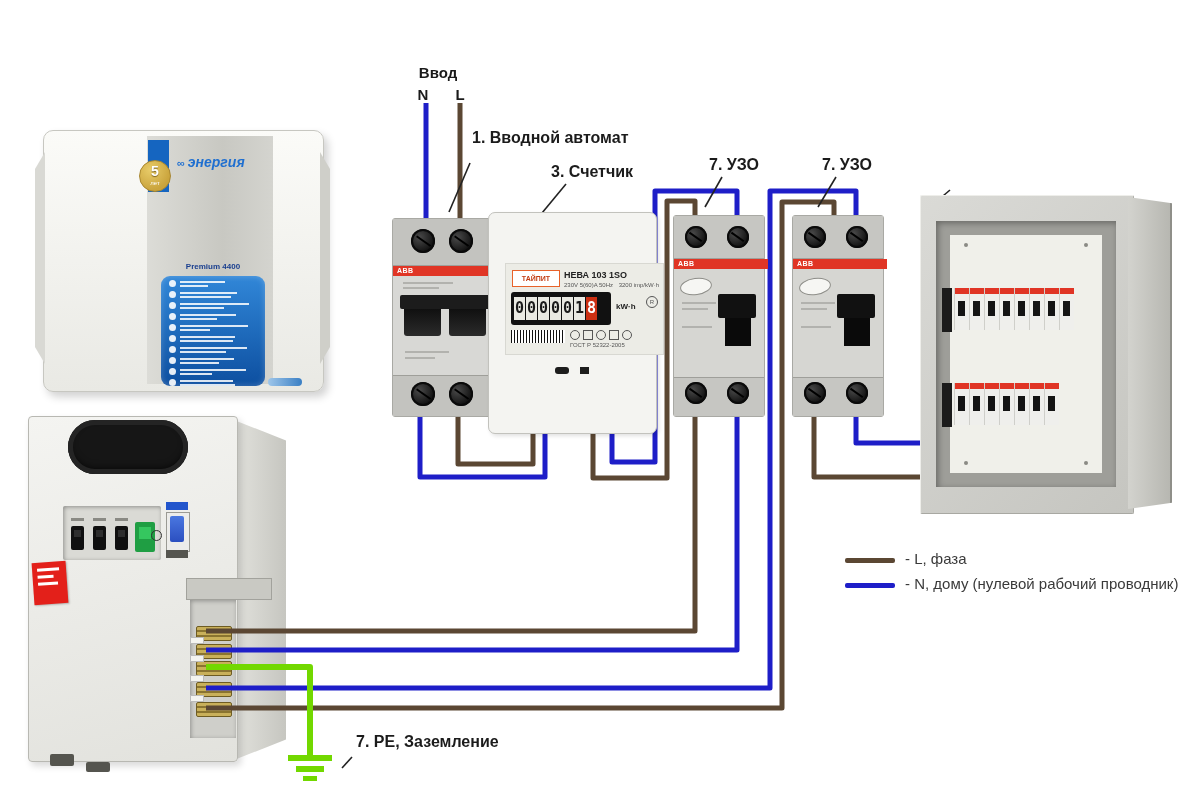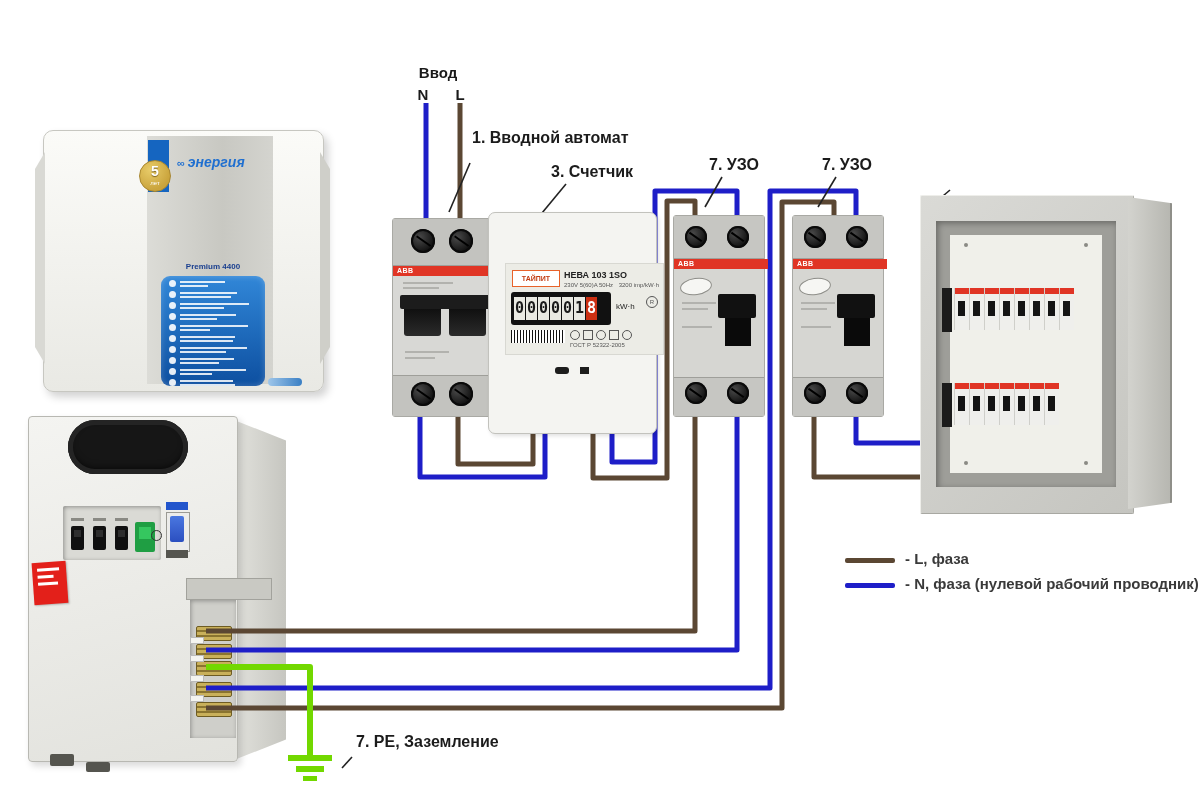--- a/index.html
+++ b/index.html
@@ -3,21 +3,21 @@
 <meta charset="utf-8">
 <style>
   html,body{margin:0;padding:0;background:#fff;}
   #stage{position:relative;width:1200px;height:801px;background:#ffffff;overflow:hidden;
          font-family:"Liberation Sans",sans-serif;color:#1a1a1a;}
   .abs{position:absolute;}
   
   .title{left:100px;top:20px;width:1100px;text-align:center;font-size:21px;font-weight:bold;color:#1c1c1c;letter-spacing:.2px;}
   .callout{font-size:16px;font-weight:bold;color:#1b1b1b;white-space:nowrap;}
   .supply-lbl{font-size:15px;font-weight:bold;}
-  .legend-txt{font-size:15px;font-weight:bold;color:#3a3a3a;white-space:nowrap;}
+  .legend-txt{font-size:15px;font-weight:normal;color:#3a3a3a;white-space:nowrap;}
   
   svg.wires{left:0;top:0;z-index:2;pointer-events:none;}
   .w{fill:none;stroke-width:5;stroke-linejoin:round;stroke-linecap:butt;}
   .w-n{stroke:var(--c-neutral,#1e1ec8);}
   .w-l{stroke:var(--c-line,#5b4733);}
   .w-pe{stroke:var(--c-pe,#72d800);stroke-width:6;}
   .leader{stroke:#222;stroke-width:1.6;}
   .gbar{background:var(--c-pe,#72d800);z-index:2;}
   .swatch{height:5px;width:50px;z-index:2;border-radius:2px;}
   .swatch.l{background:var(--c-line,#5b4733);}
@@ -43,21 +43,21 @@
   .meter .logo{position:absolute;left:6px;top:6px;width:46px;height:15px;background:#fff;border:1px solid #e8622a;
                color:#c23b11;font-size:7px;font-weight:bold;text-align:center;line-height:15px;}
   .meter .model{position:absolute;left:58px;top:6px;font-size:9px;font-weight:bold;color:#222;}
   .meter .specs{position:absolute;left:58px;top:18px;font-size:6px;color:#555;}
   .meter .const{position:absolute;right:4px;top:18px;font-size:6px;color:#555;}
   .meter .disp{position:absolute;left:5px;top:28px;width:100px;height:33px;background:#111;border-radius:3px;
                display:flex;align-items:center;gap:1px;padding:0 3px;box-sizing:border-box;}
   .mcell{display:inline-block;width:11px;height:23px;background:#e9e9e2;color:#1a1a1a;font-family:"DejaVu Sans Mono",monospace;
          font-size:15px;font-weight:bold;text-align:center;line-height:23px;}
   .mcell.red{background:#cc2f12;color:#fff;}
-  .meter .unit{position:absolute;left:110px;top:38px;font-size:8px;font-weight:normal;color:#222;}
+  .meter .unit{position:absolute;left:110px;top:38px;font-size:8px;font-weight:bold;color:#222;}
   .meter .rmark{position:absolute;left:140px;top:32px;width:10px;height:10px;border:1px solid #555;border-radius:50%;
                 font-size:6px;color:#555;text-align:center;line-height:10px;}
   .meter .barcode{position:absolute;left:5px;top:66px;width:54px;height:13px;
                   background:repeating-linear-gradient(90deg,#111 0 1px,#fff 1px 3px);}
   .meter .certs{position:absolute;left:64px;top:66px;display:flex;gap:3px;}
   .meter .cert{width:8px;height:8px;border:1px solid #555;}
   .meter .cert.round{border-radius:50%;}
   .meter .gost{position:absolute;left:64px;top:78px;font-size:6px;color:#555;}
   .meter .seal{position:absolute;left:66px;top:152px;width:34px;height:12px;}
   .meter .seal i{position:absolute;left:0;top:2px;width:14px;height:7px;background:#1d1d1d;border-radius:3px;}
@@ -200,21 +200,21 @@
 
   <div class="abs callout z4" style="left:472px;top:129px;">1. Вводной автомат</div>
   <div class="abs callout z4" style="left:551px;top:163px;">3. Счетчик</div>
   <div class="abs callout z4" style="left:709px;top:156px;">7. УЗО</div>
   <div class="abs callout z4" style="left:822px;top:156px;">7. УЗО</div>
   <div class="abs callout z4" style="left:356px;top:733px;">7. PE, Заземление</div>
 
   <div class="abs swatch l" style="left:845px;top:558px;"></div>
   <div class="abs legend-txt" style="left:905px;top:550px;">- L, фаза</div>
   <div class="abs swatch n" style="left:845px;top:583px;"></div>
-  <div class="abs legend-txt" style="left:905px;top:575px;">- N, фаза (нулевой рабочий проводник)</div>
+  <div class="abs legend-txt" style="left:905px;top:575px;">- N, дому (нулевой рабочий проводник)</div>
 
   <div class="abs dev brk">
     <div class="tzone"></div>
     <span class="screw" style="left:18px;top:10px;width:24px;height:24px;"></span>
     <span class="screw" style="left:56px;top:10px;width:24px;height:24px;"></span>
     <div class="redstripe" style="left:0;top:47px;width:100%;height:10px;">ABB</div>
     <div class="faintline" style="left:10px;top:63px;width:50px;"></div>
     <div class="faintline" style="left:10px;top:68px;width:36px;"></div>
     <div class="tiebar"></div>
     <div class="tog" style="left:11px;"></div>

